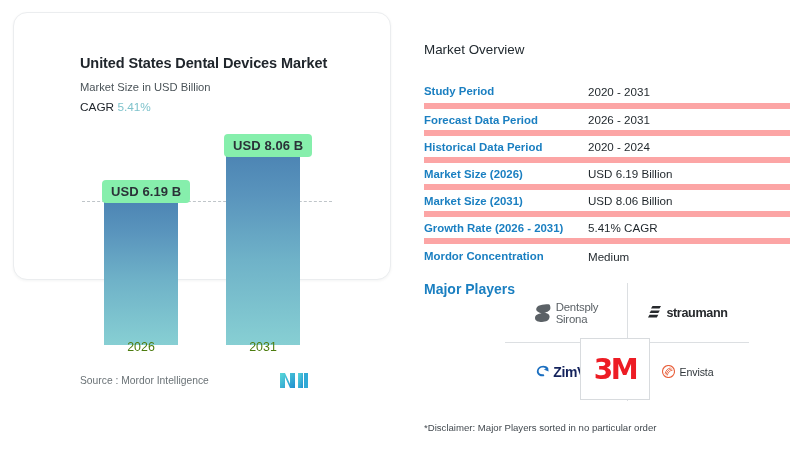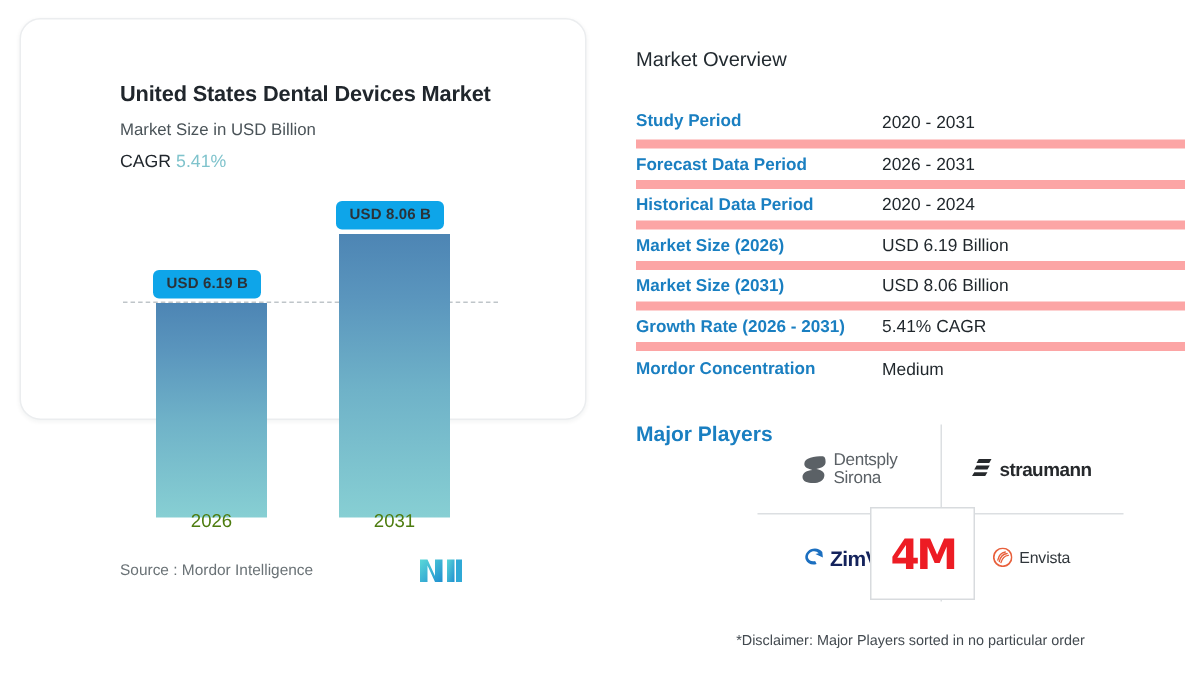--- a/index.html
+++ b/index.html
@@ -99,23 +99,23 @@
     top: 189px;
   }
   .bar2 {
     left: 212px;
     width: 74px;
     height: 189px;
     top: 143px;
   }
   .bar-badge {
     position: absolute;
-    background: #0ea5e9;
+    background: #86efac;
     border-radius: 4px;
-    font-size: 10px;
+    font-size: 13px;
     font-weight: bold;
     color: #2b3238;
     padding: 4px 9px 4px 9px;
     white-space: nowrap;
     letter-spacing: 0.1px;
   }
   .badge1 { left: 88px; top: 167px; }
   .badge2 { left: 210px; top: 121px; }
   .bar-label {
     position: absolute;
@@ -141,21 +141,21 @@
     left: 265px;
     top: 358px;
     width: 30px;
     height: 18px;
   }
 
   
   .overview {
     position: absolute;
     left: 424px;
-    top: 32px;
+    top: 42px;
     width: 366px;
   }
   .overview-title {
     font-size: 13.4px;
     color: #222a30;
     margin-bottom: 22px;
   }
   table.ov-table {
     width: 366px;
     border-collapse: collapse;
@@ -295,21 +295,21 @@
     color: #ed1c24;
     letter-spacing: -2.4px;
     font-family: "DejaVu Sans", sans-serif;
   }
 
   .disclaimer {
     position: absolute;
     left: 424px;
     top: 422px;
     width: 366px;
-    text-align: center;
+    text-align: left;
     font-size: 9.6px;
     color: #434a50;
     white-space: nowrap;
   }
 </style>
 </head>
 <body>
 
 <div class="page">
 
@@ -435,18 +435,18 @@
         <svg width="13" height="13" viewBox="0 0 13 13">
           <circle cx="6.5" cy="6.5" r="6" fill="none" stroke="#e8603c" stroke-width="1.1"></circle>
           <path d="M3.2 8.4 C3.8 5.4 5.6 3.4 8.2 3.0 M4.2 9.4 C4.9 6.2 6.8 4.3 9.4 4.0 M5.3 10.1 C6.1 7.2 7.9 5.4 10.2 5.2" fill="none" stroke="#e8603c" stroke-width="0.9" stroke-linecap="round"></path>
         </svg>
         <span class="envista-text">Envista</span>
       </div>
     </div>
   </div>
 
   <div class="logo-3m-box">
-    <span class="threem-text">4M</span>
+    <span class="threem-text">3M</span>
   </div>
 
   <div class="disclaimer">*Disclaimer: Major Players sorted in no particular order</div>
 
 </div>
 
 </body></html>

